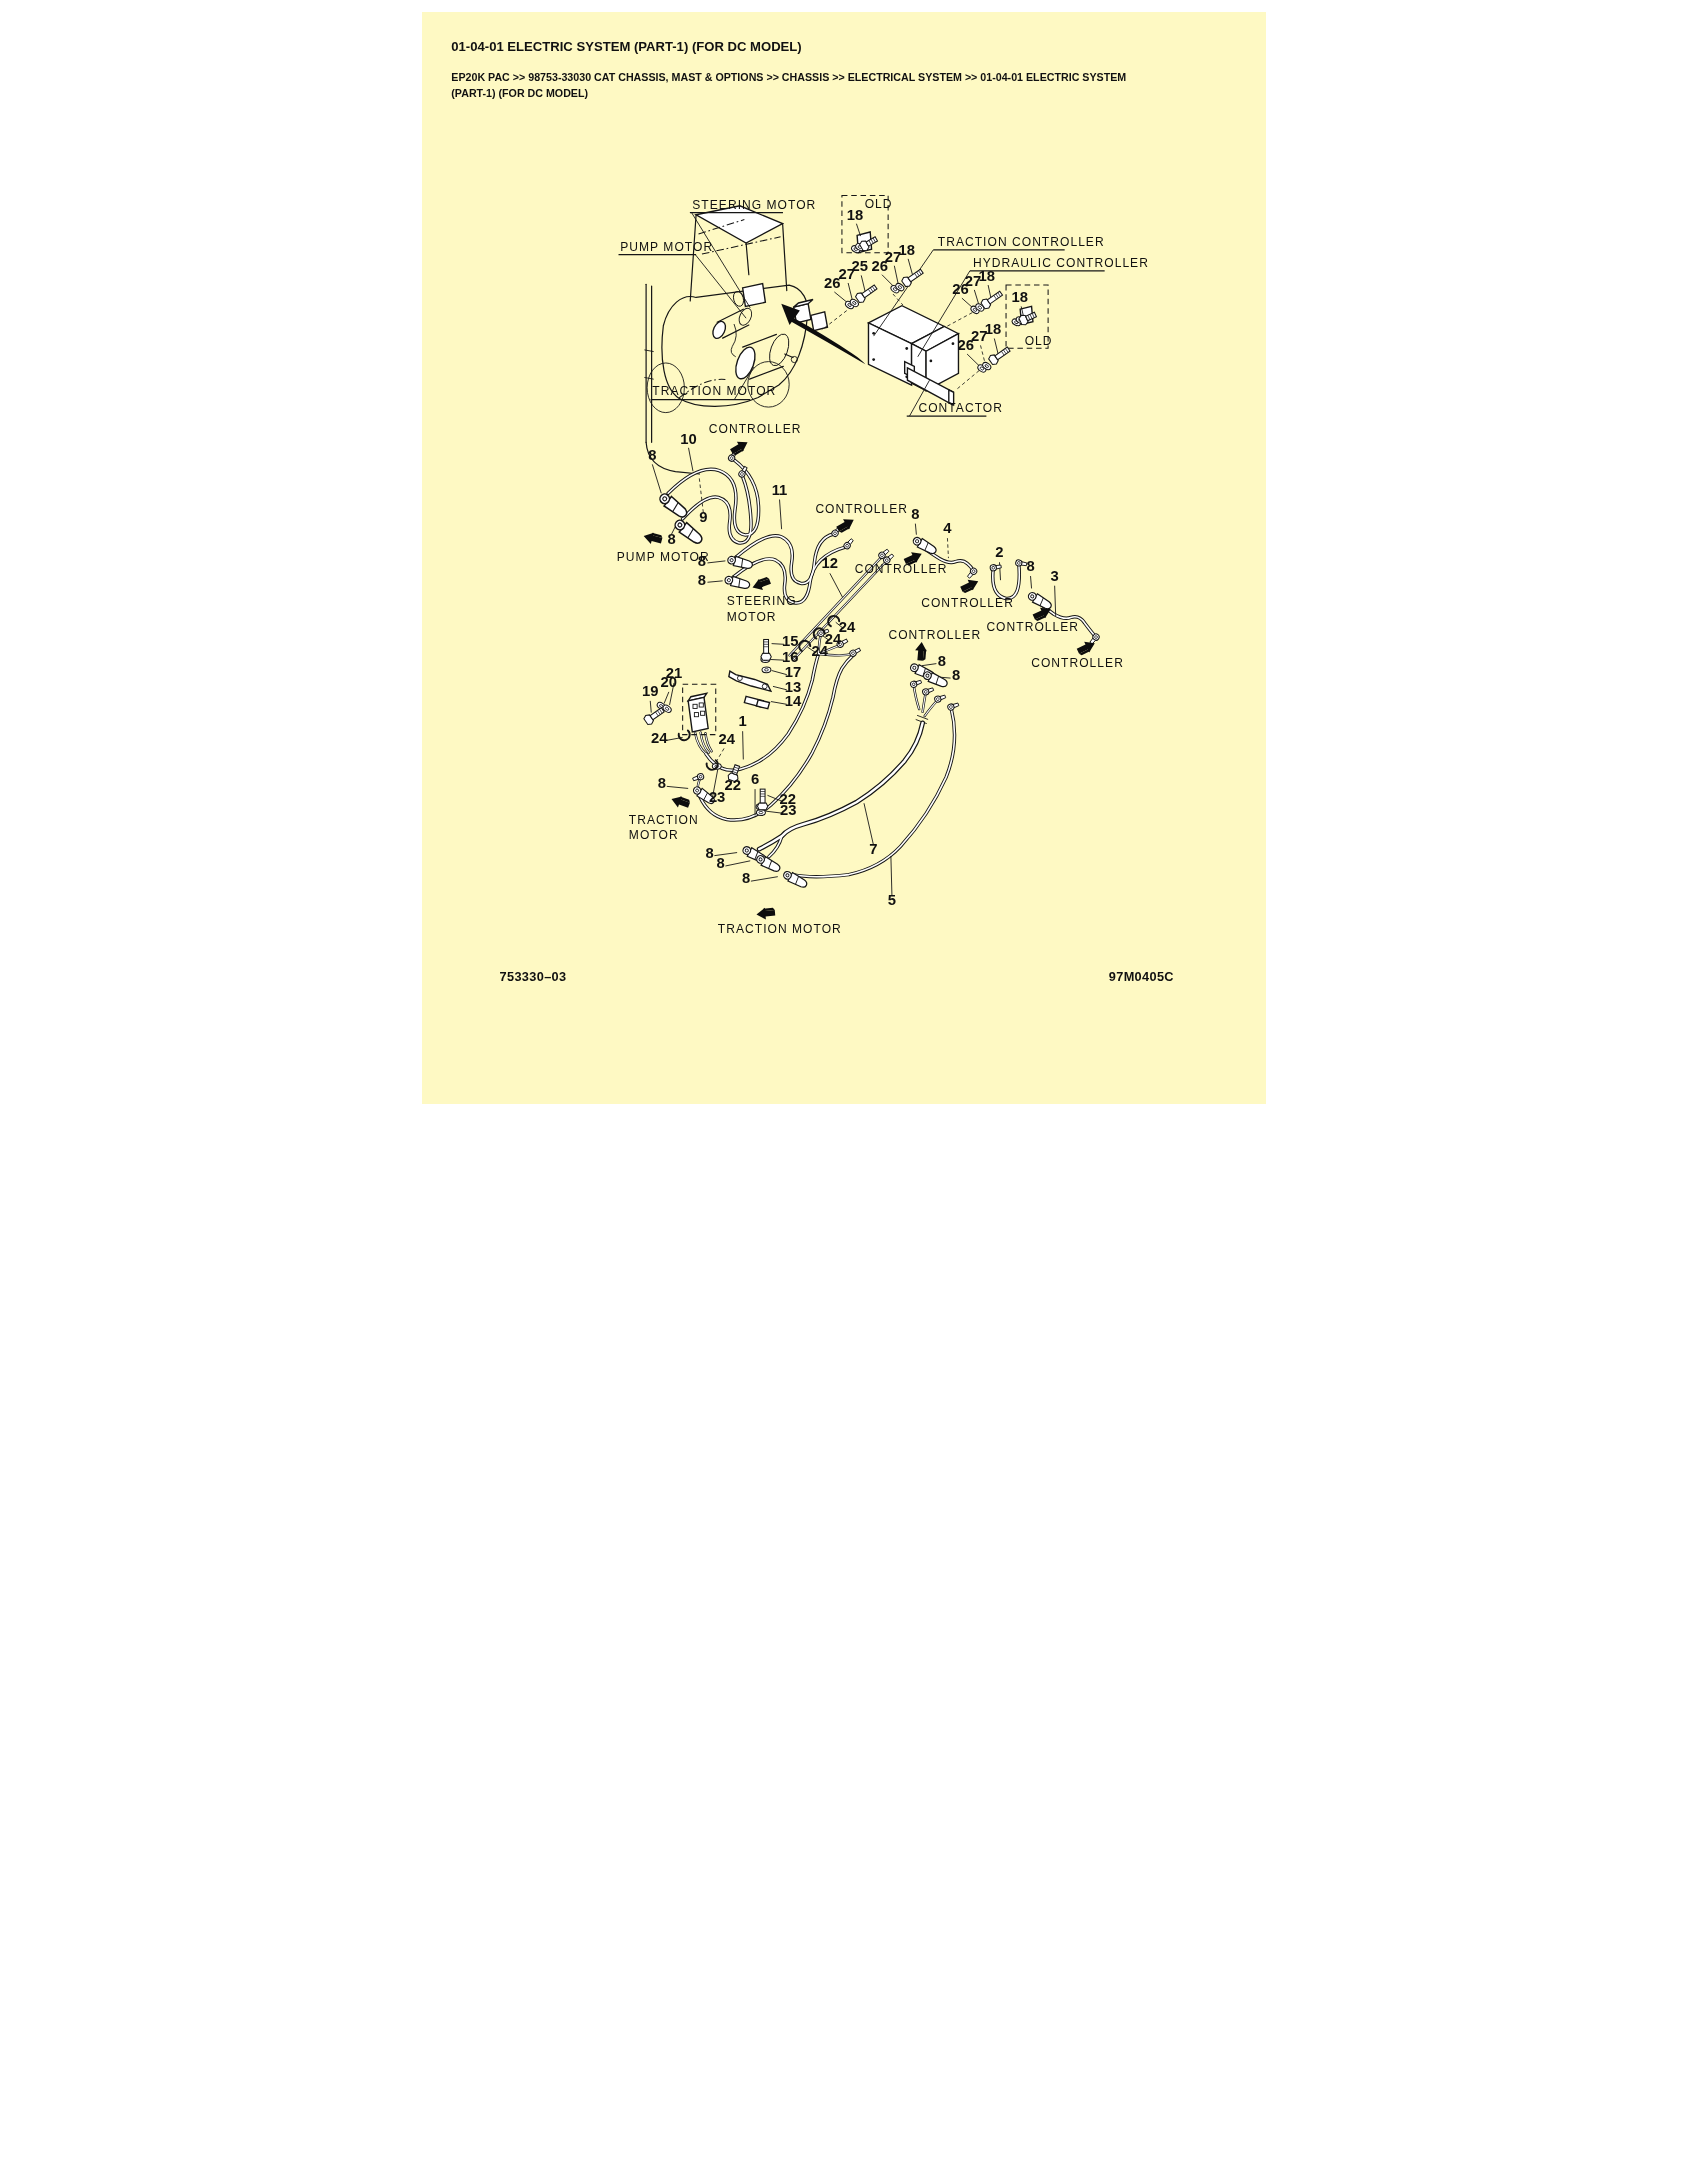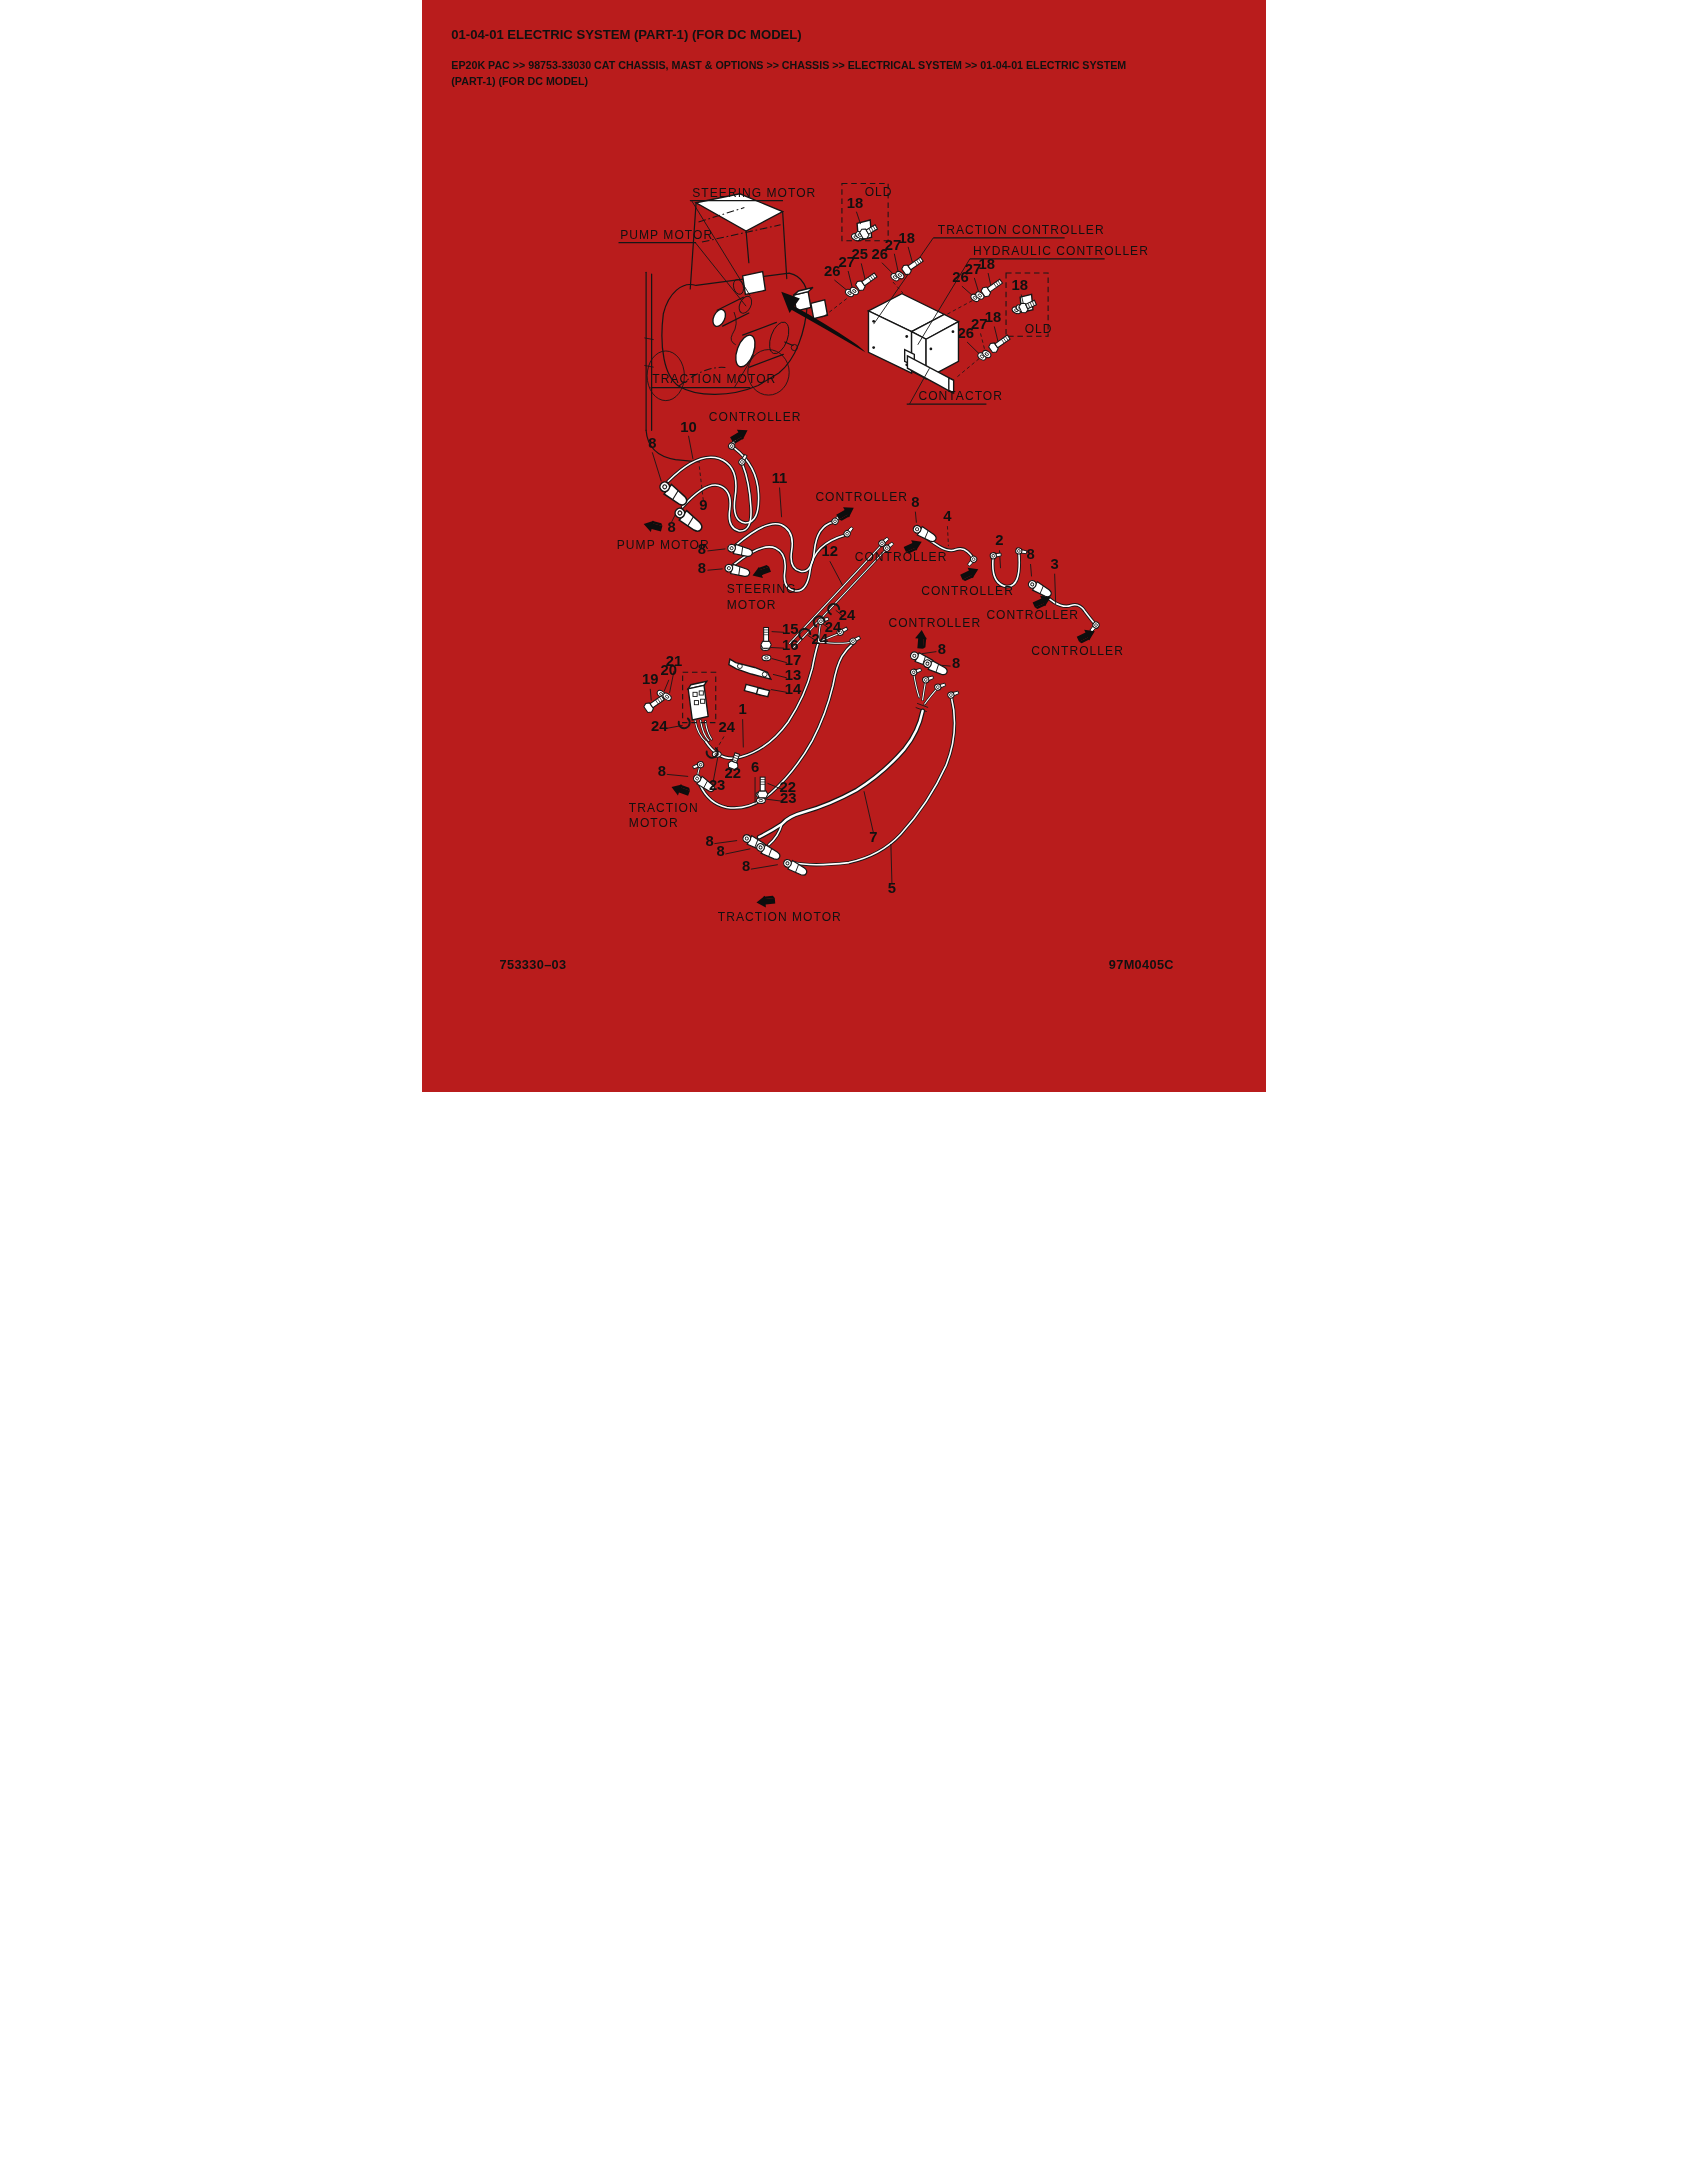--- a/index.html
+++ b/index.html
@@ -1,20 +1,20 @@
 <!DOCTYPE html>
 <html style="font-size:11px"><head>
 <meta charset="utf-8">
 <style>
   html,body{margin:0;padding:0;background:#ffffff;}
   .page{
     position:relative;
     width:844px;               
-    margin:0 auto;
-    background:#b91c1c;
+    margin:12px auto;
+    background:#fef9c3;
     font-family:"Liberation Sans", sans-serif;
   }
   svg{display:block;width:100%;height:auto;}
   
   .ln{stroke:#161616;stroke-width:3.5;fill:none;stroke-linecap:round;}
   .lnthin{stroke:#161616;stroke-width:2.6;fill:none;}
   .hidden-ln{stroke:#161616;stroke-width:3;fill:none;stroke-dasharray:22 8 5 8;}
   .face{stroke:#161616;stroke-width:4;fill:#ffffff;}
   .cable{stroke:#161616;stroke-width:10;fill:none;stroke-linecap:round;}
   .cable.thick{stroke-width:14;}

